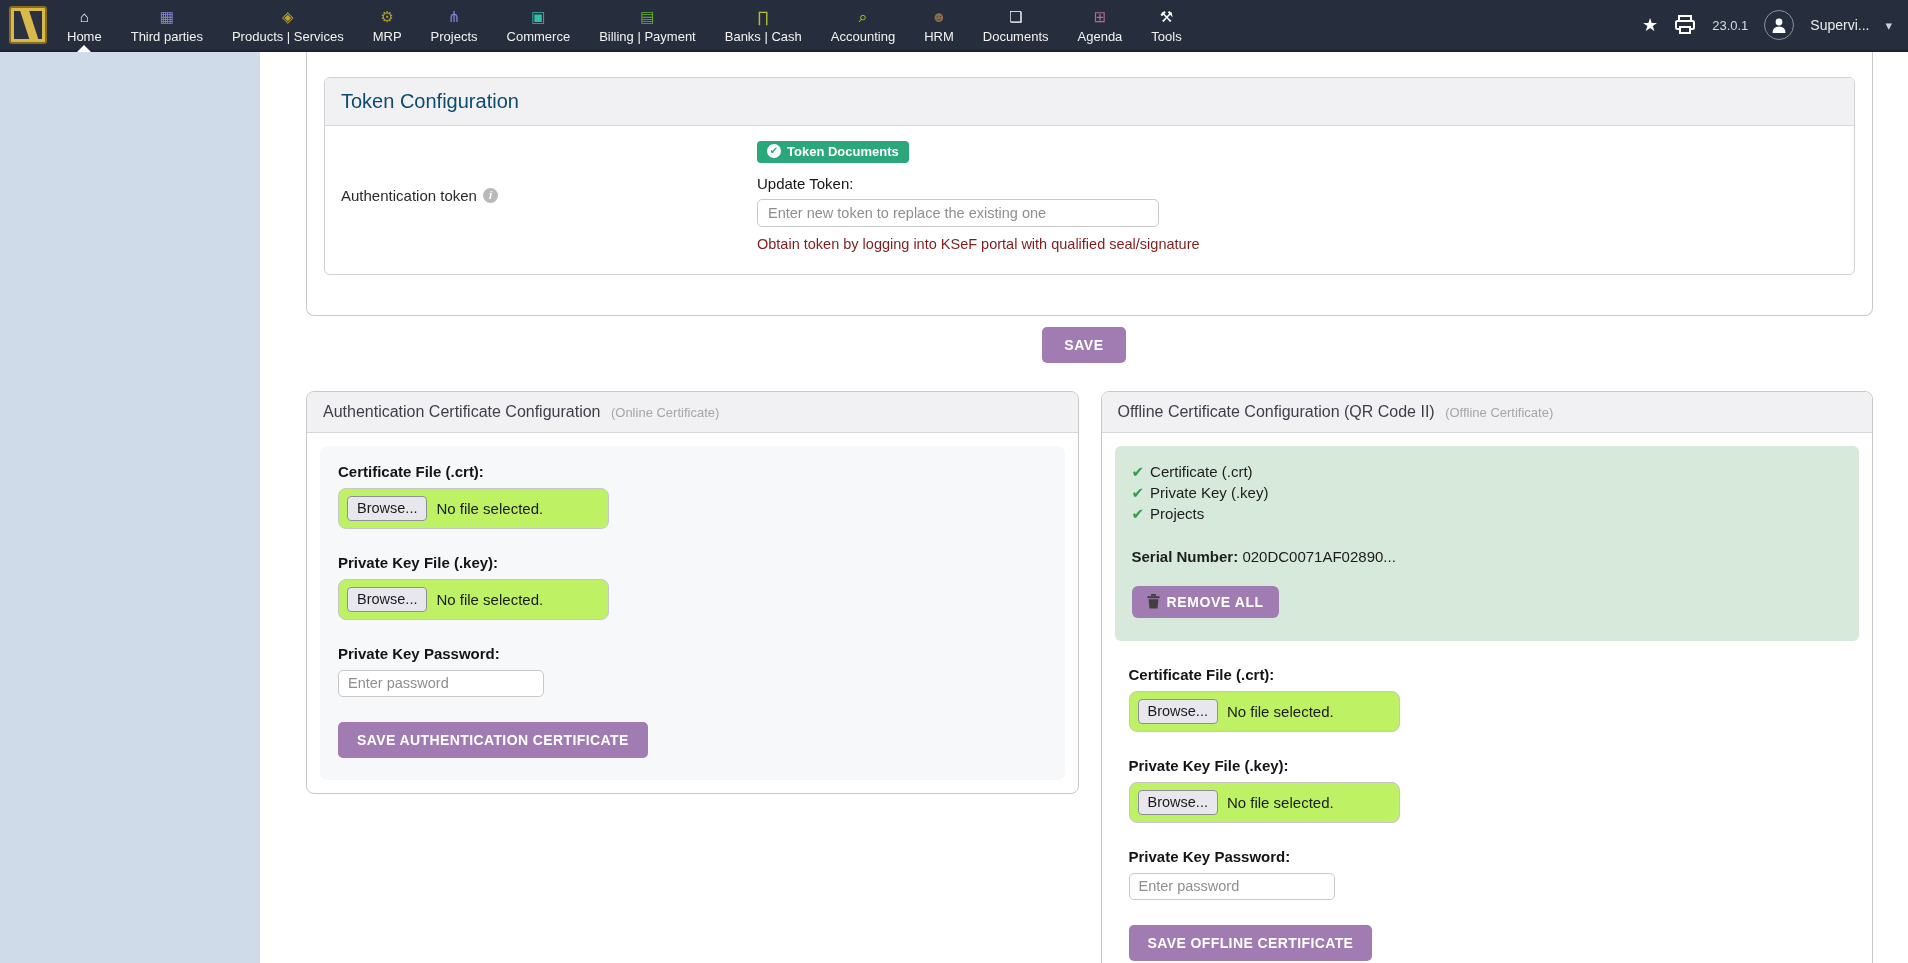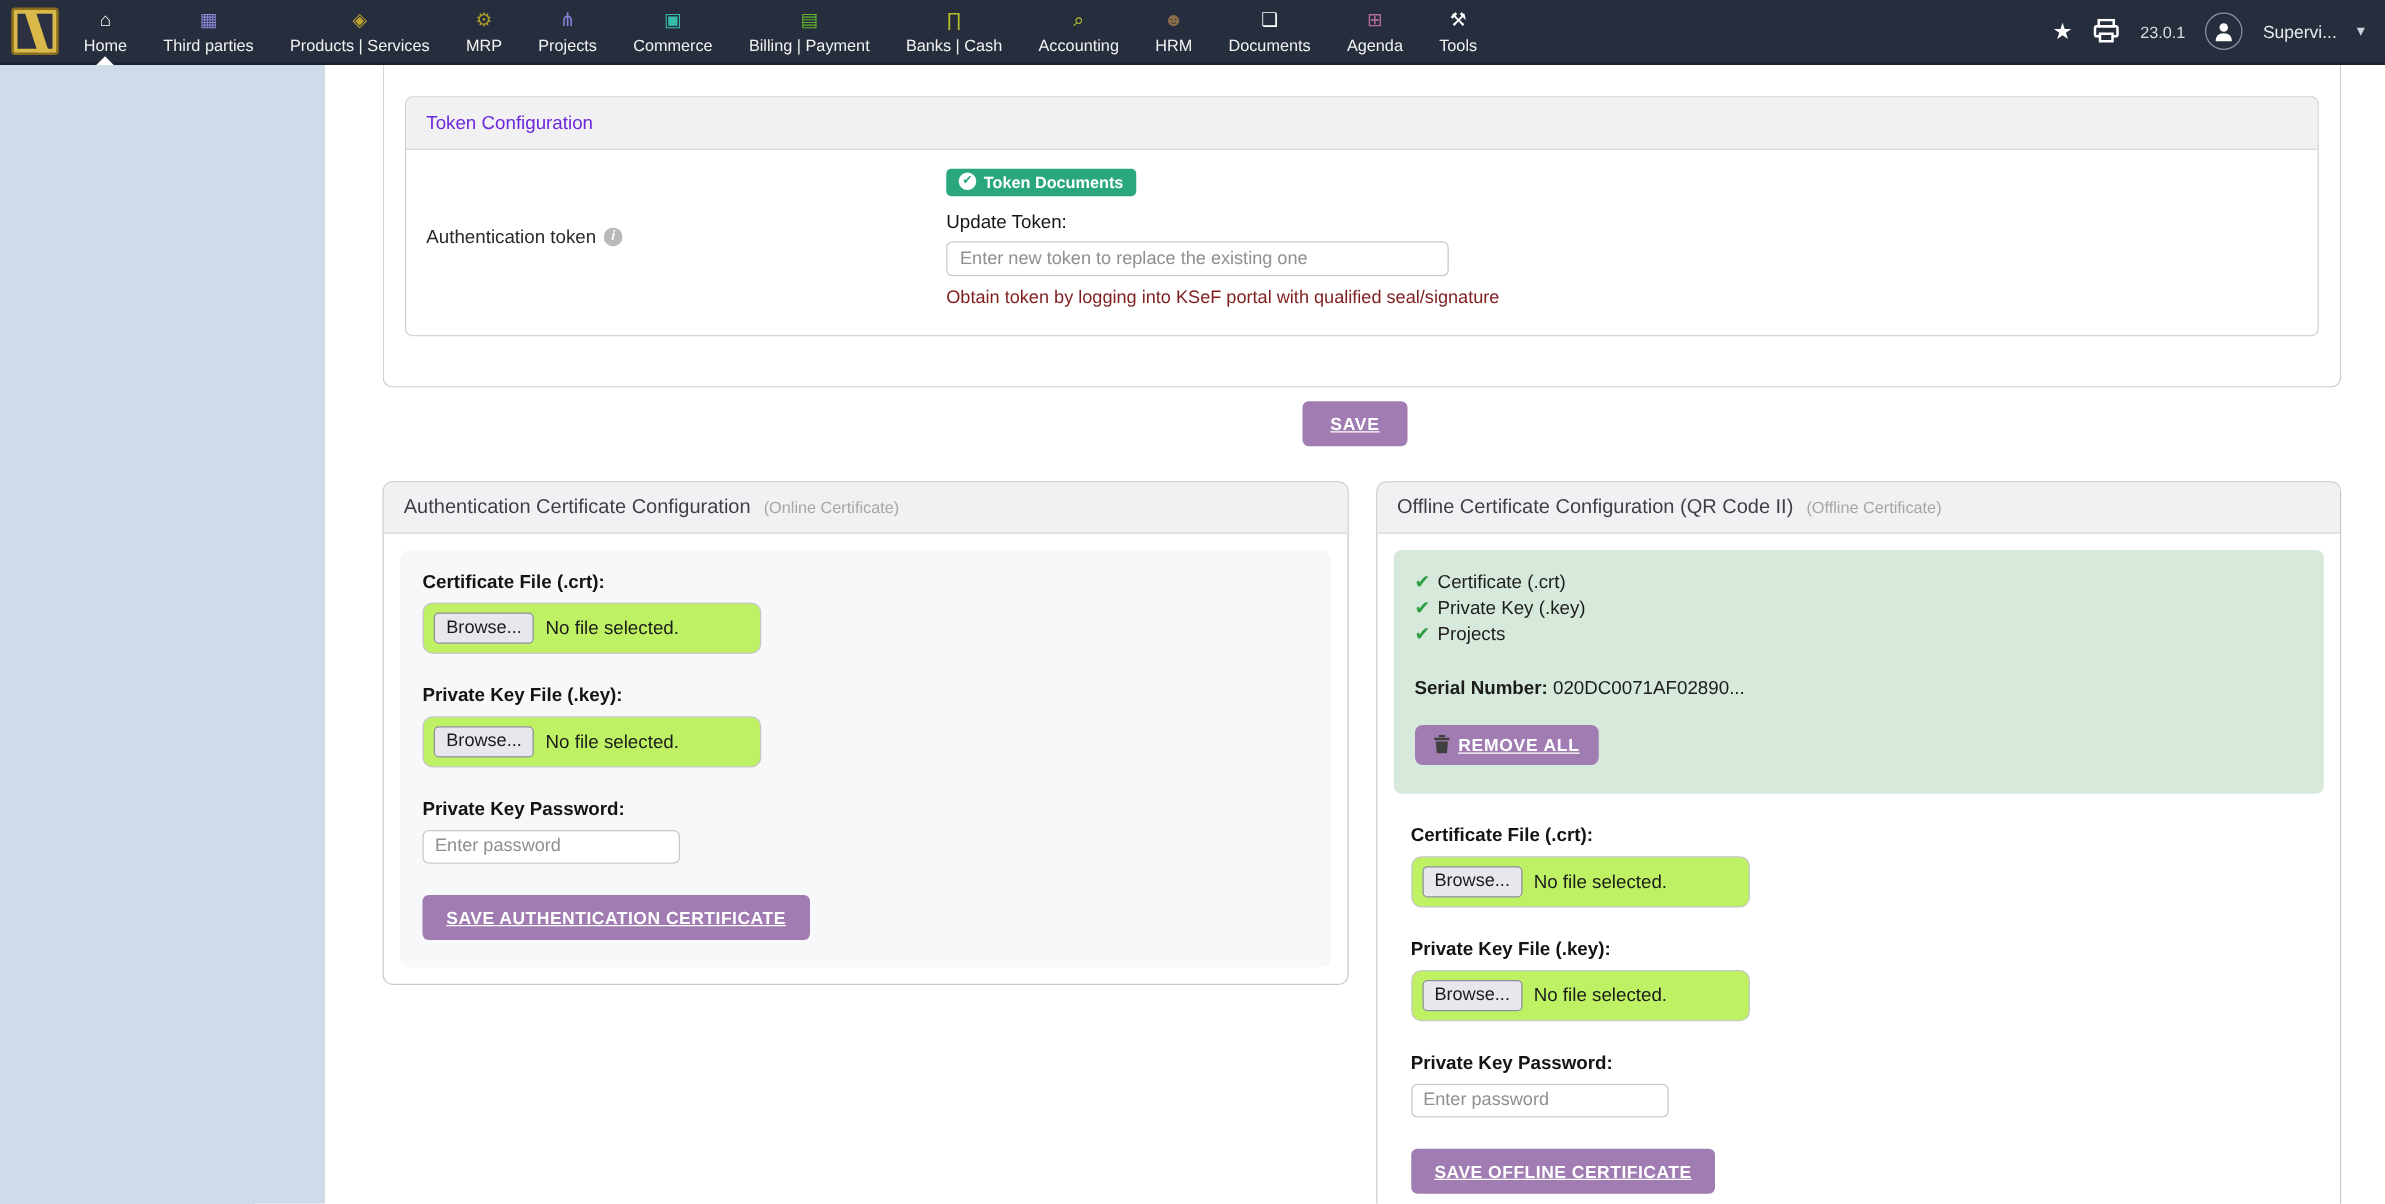--- a/index.html
+++ b/index.html
@@ -34,42 +34,42 @@
   
   .app { display:flex; height:911px; }
   .sidebar { width:260px; background:#cfdbe9; flex:none; }
   .main { flex:1; background:#fff; overflow:hidden; }
 
   
   .outer-box { margin:0 35px 0 46px; border:1px solid #c9c9c9; border-top:none;
     border-radius:0 0 8px 8px; padding:25px 17px 40px; }
   .panel { border:1px solid #d2d2d2; border-radius:6px; background:#fff; overflow:hidden; }
   .panel-header { background:#f1f1f4; border-bottom:1px solid #d8d8d8; padding:12px 16px;
-    font-size:15px; color:#6d28d9; }
+    font-size:20px; color:#0c4a6e; }
   .panel-sub { font-size:13px; color:#a6a6a6; margin-left:6px; }
   .token-body { display:flex; padding:14px 16px 22px; }
   .token-left { width:416px; display:flex; align-items:center; font-size:15px; color:#2a2a2a; }
   .info-icon { display:inline-block; width:15px; height:15px; background:#b9b9b9; color:#fff;
     border-radius:50%; font-size:11px; line-height:15px; text-align:center; margin-left:6px;
     font-style:italic; font-weight:bold; }
   .token-right { flex:1; }
   .badge { display:inline-flex; align-items:center; gap:6px; background:#2aa87c; color:#fff;
     font-size:13px; font-weight:bold; border-radius:4px; padding:3px 10px 4px; }
   .badge-check { width:14px; height:14px; background:#fff; color:#2aa87c; border-radius:50%;
     font-size:10px; line-height:14px; text-align:center; font-weight:bold; }
   .update-label { font-weight:normal; font-size:15px; color:#161616; margin:12px 0 7px; }
   .token-input { width:402px; height:28px; border:1px solid #c9c9c9; border-radius:5px;
     padding:0 10px; font-size:14.5px; color:#333; font-family:inherit; }
   .token-input::placeholder, .pw-input::placeholder { color:#8f8f8f; }
   .helper-text { margin-top:9px; font-size:14.5px; color:#7f1d1d; }
 
   .save-row { text-align:center; margin-top:11px; }
   .btn { display:inline-flex; align-items:center; gap:7px; background:#a07cb2; color:#fff;
     border:none; border-radius:5px; font-weight:bold; font-size:14px; letter-spacing:.6px;
-    padding:10px 22px; cursor:pointer; font-family:inherit;text-decoration:underline; }
+    padding:10px 22px; cursor:pointer; font-family:inherit; }
 
   
   .cards-row { display:flex; gap:22px; margin:28px 35px 0 46px; align-items:flex-start; }
   .card { flex:1; border:1px solid #c9c9c9; border-radius:8px; background:#fff; overflow:hidden; }
   .card-header { background:#f1f1f4; border-bottom:1px solid #d8d8d8; padding:11px 16px;
     font-size:16px; color:#3e3e48; }
   .card-body { padding:13px; }
   .inner-panel { background:#f7f8fa; border-radius:8px; padding:17px 18px 22px; }
   .field-group { margin-bottom:25px; }
   .field-label { font-weight:bold; font-size:15px; color:#141414; margin-bottom:8px; }

